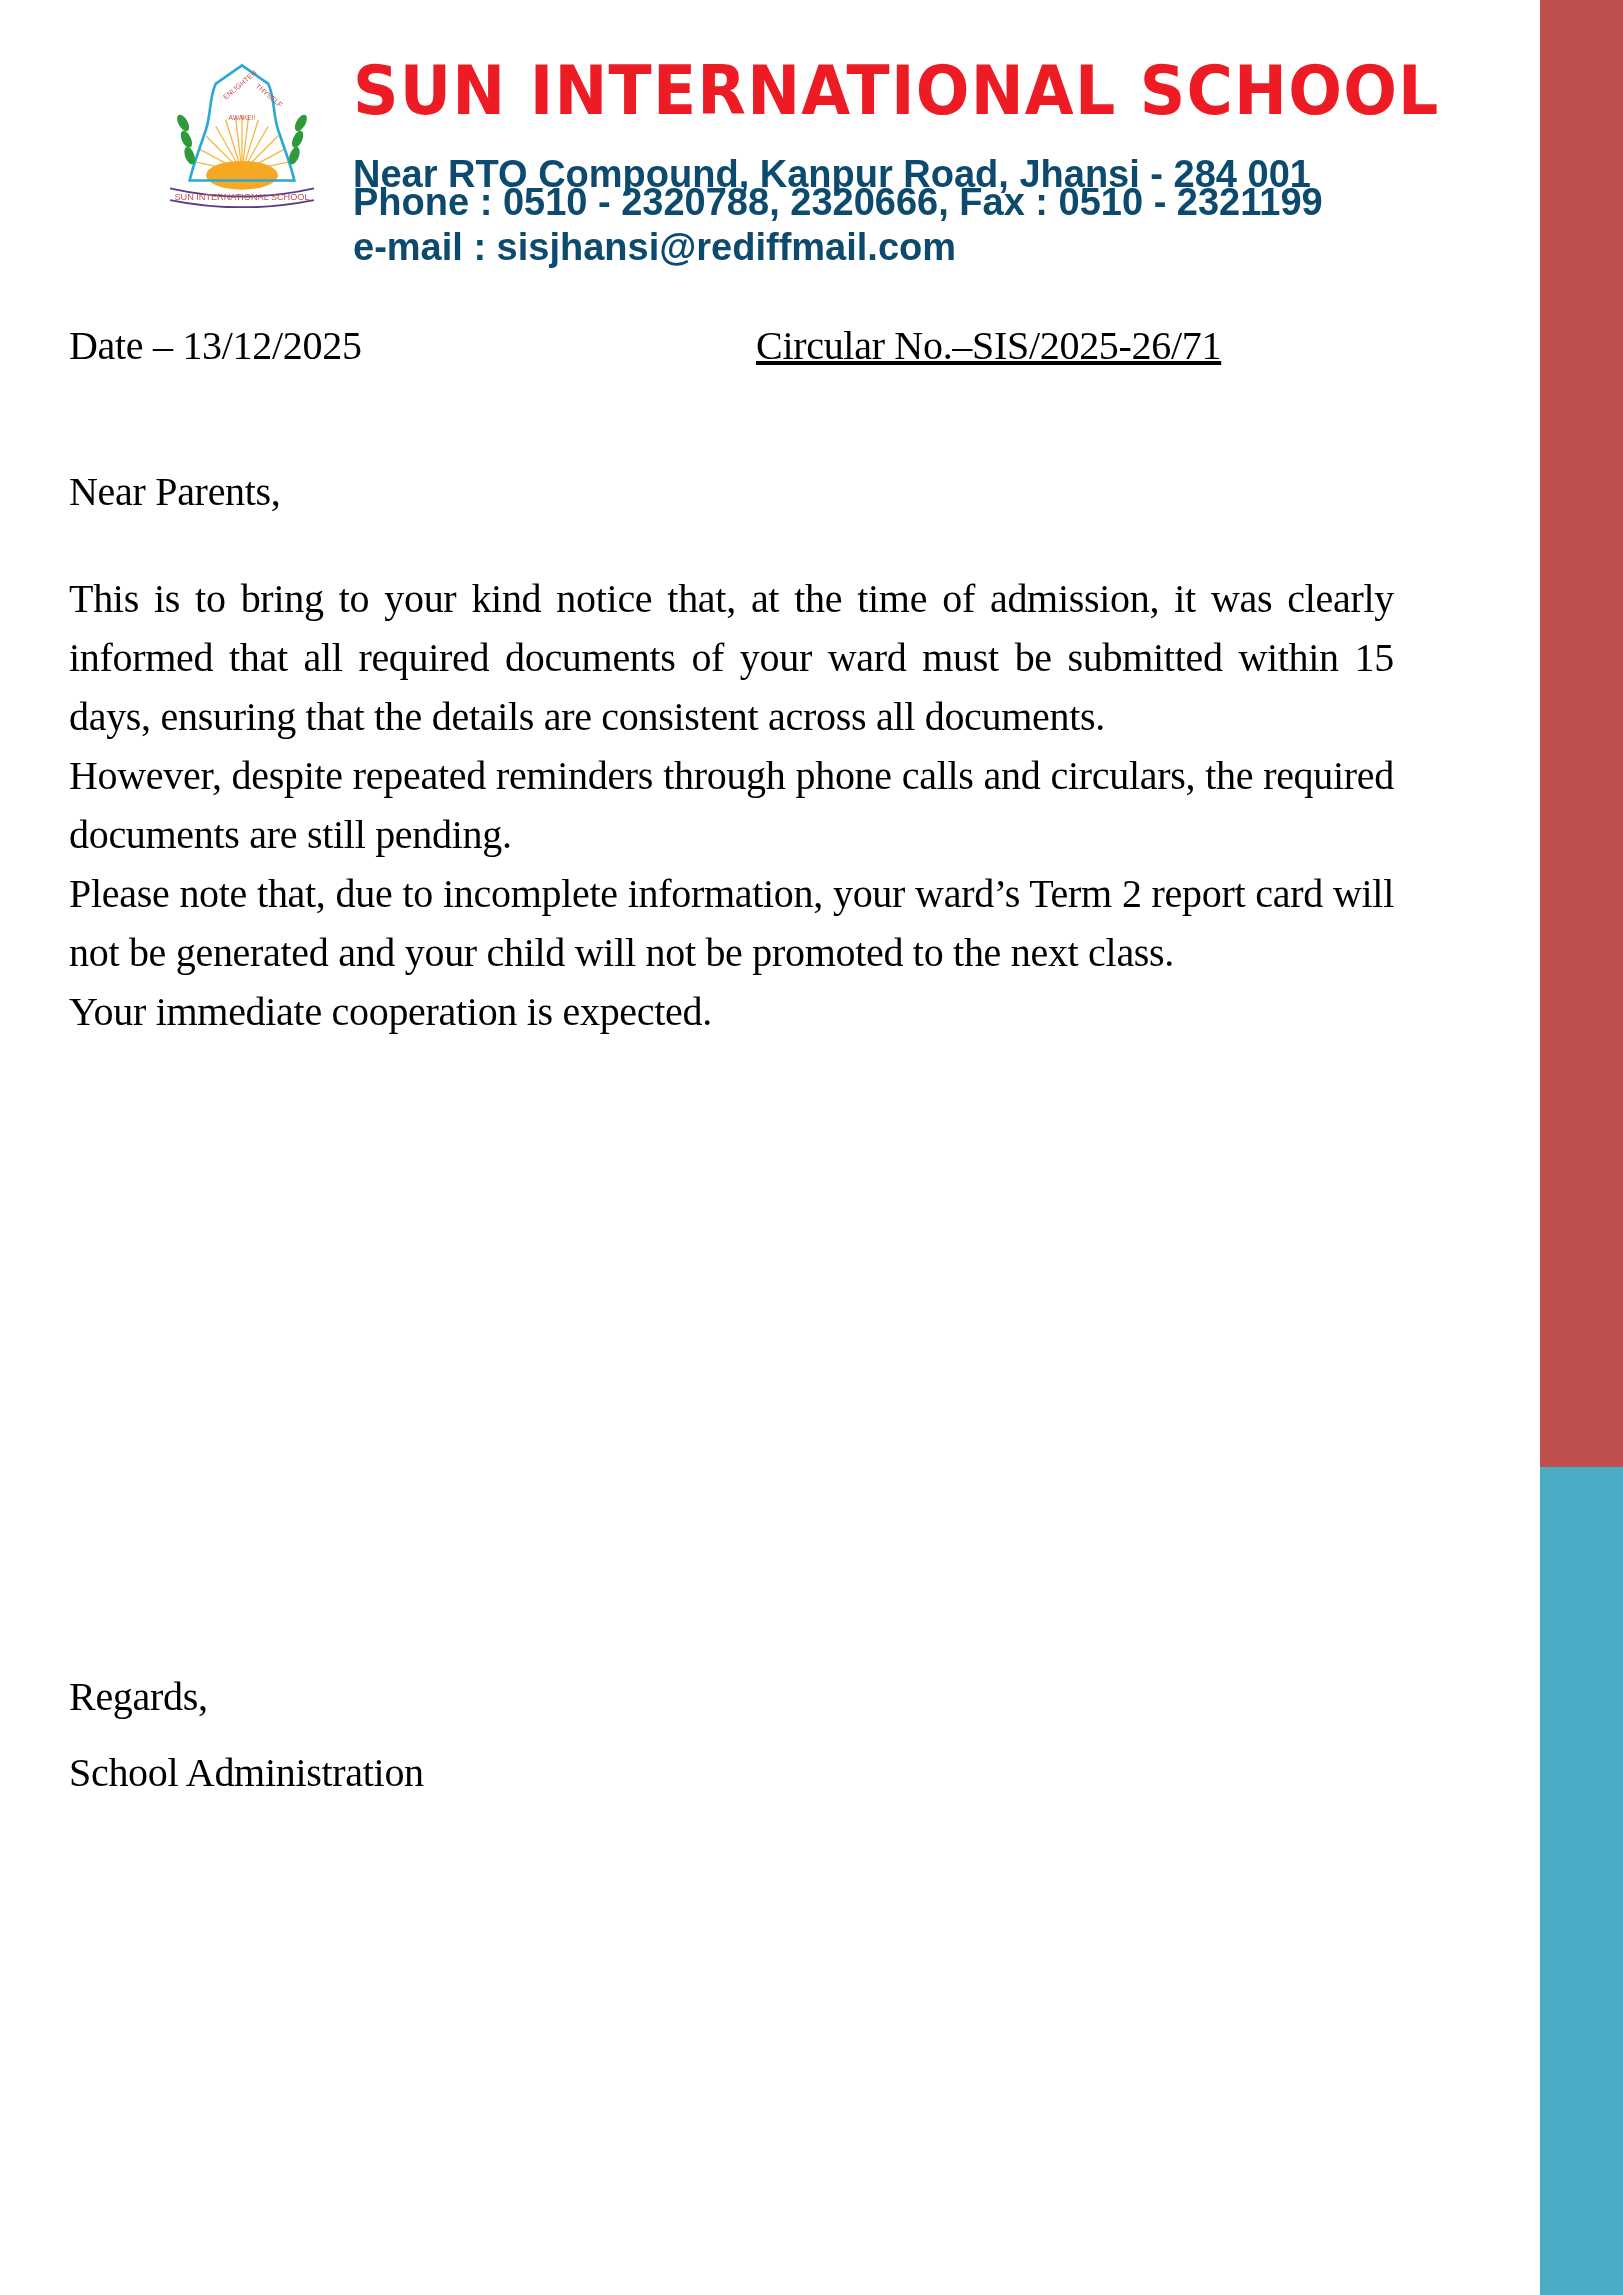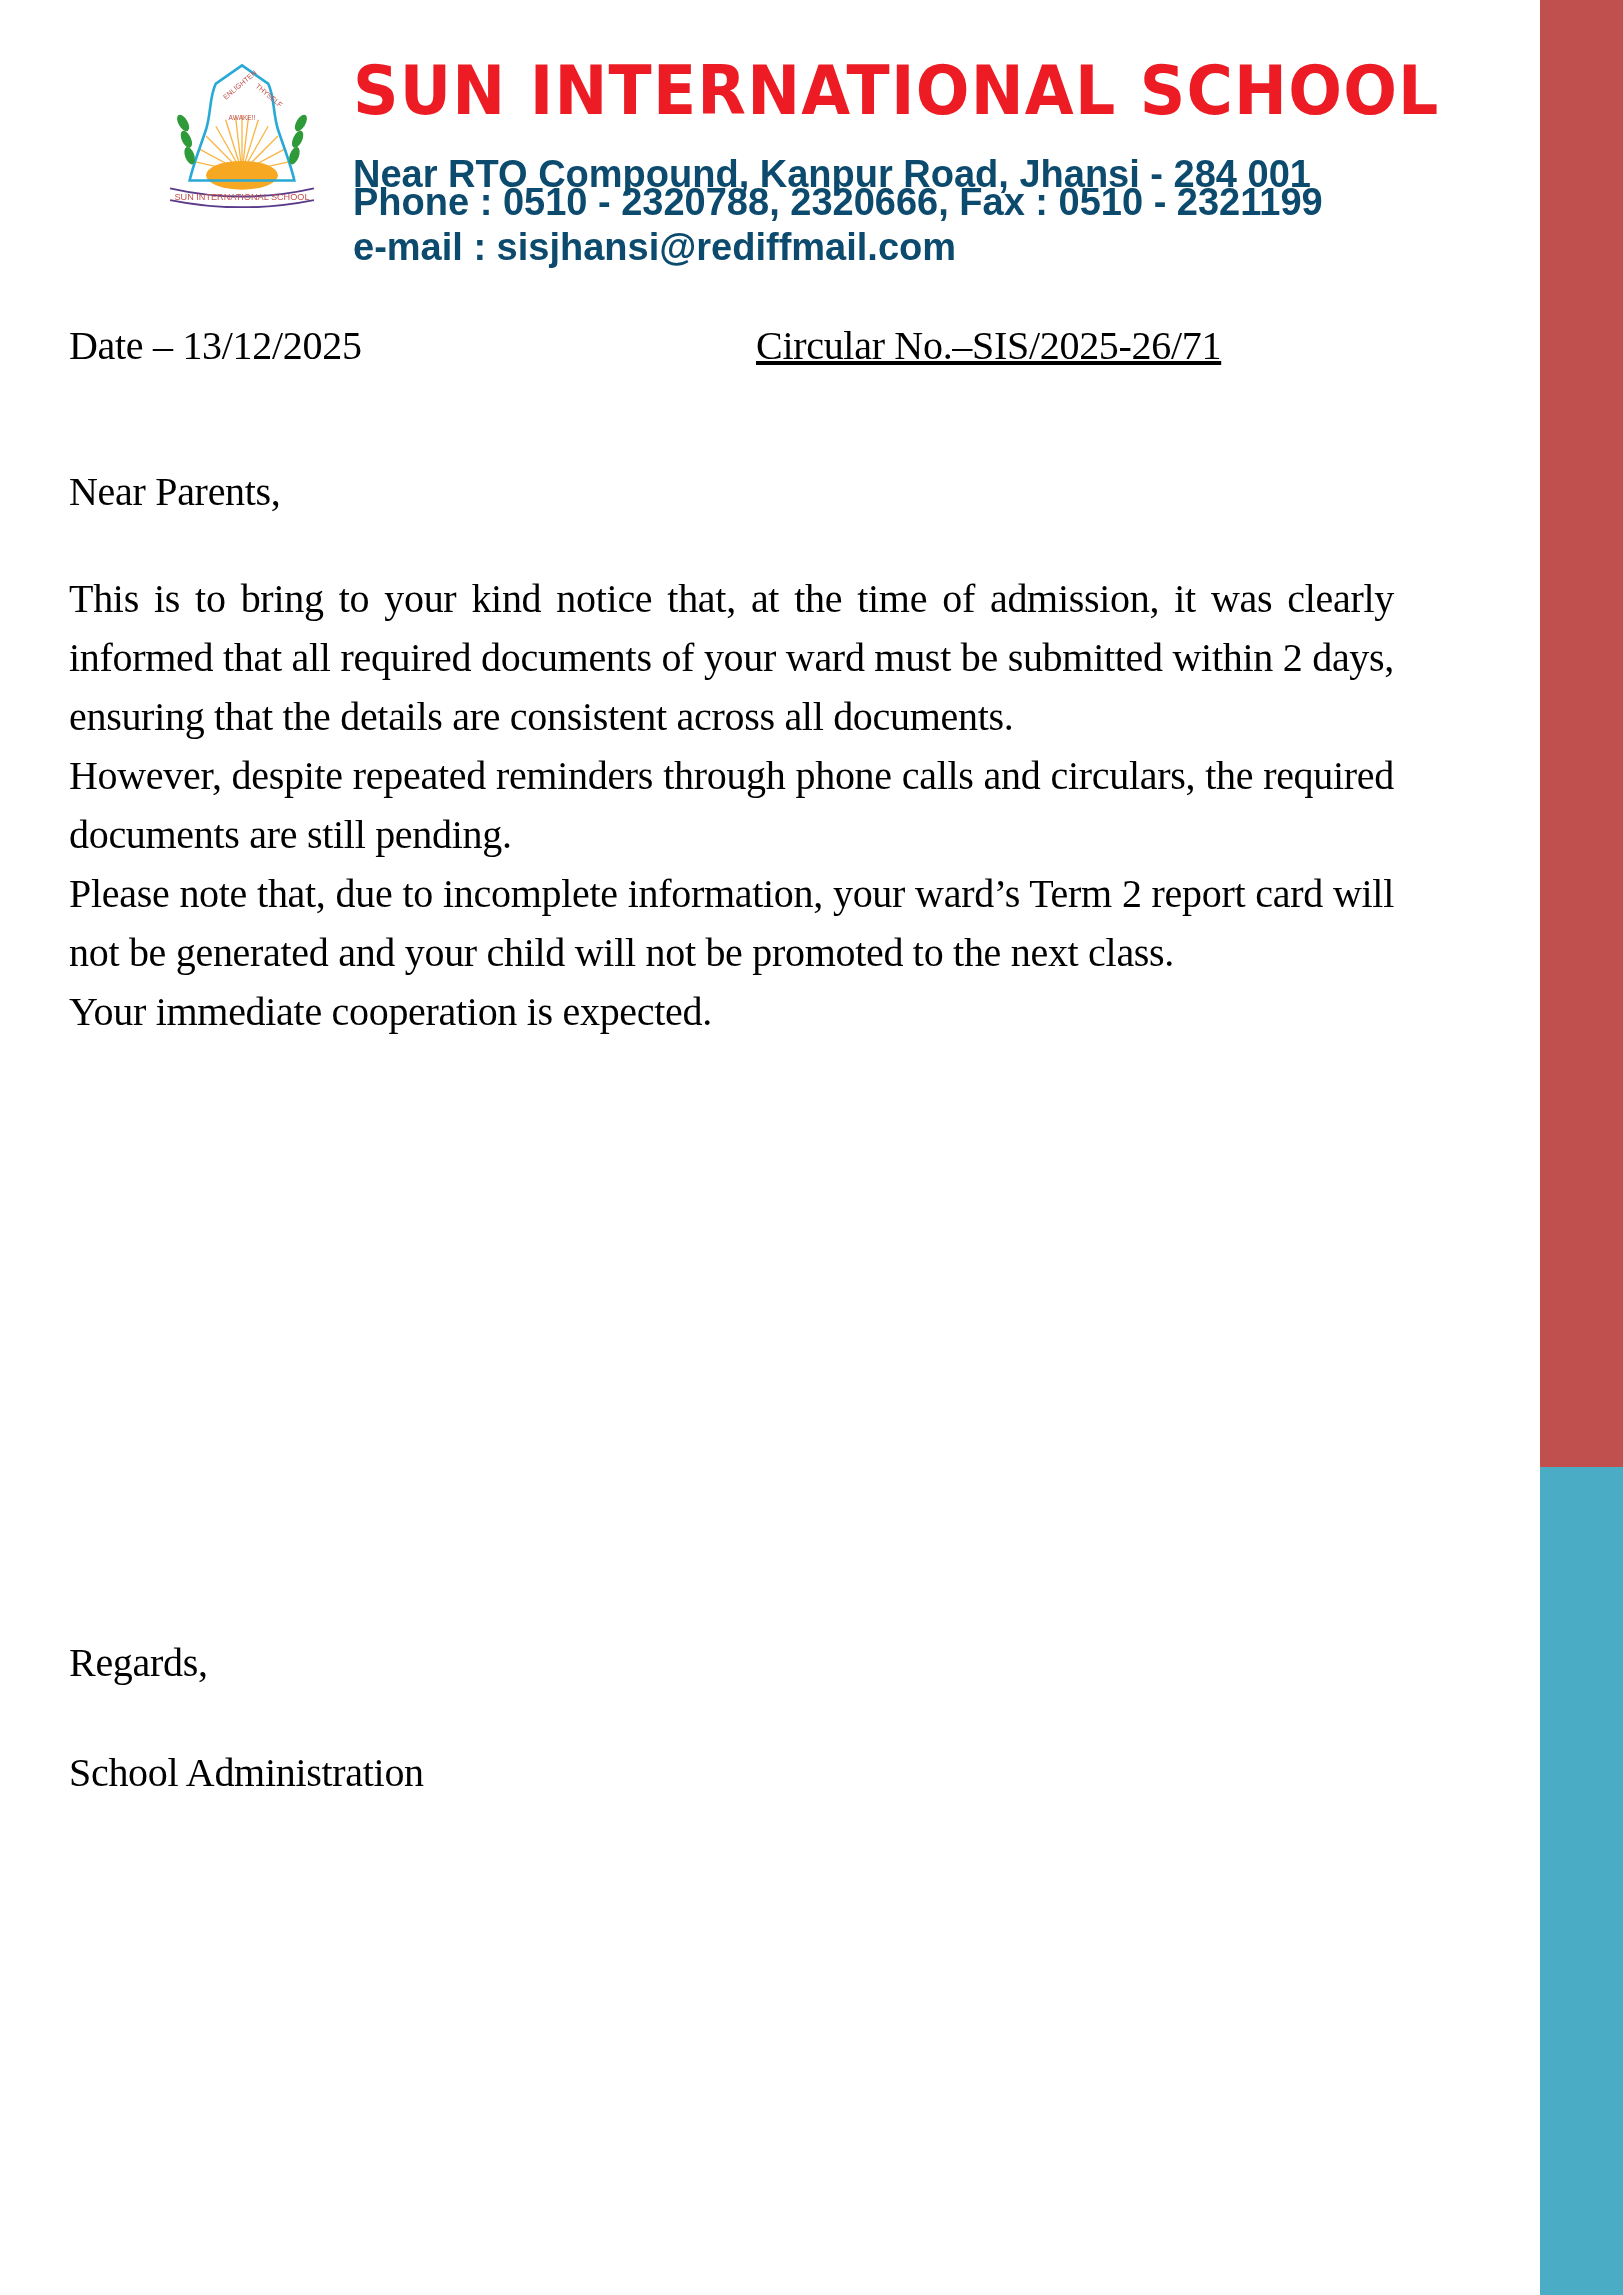--- a/index.html
+++ b/index.html
@@ -18,21 +18,21 @@
   .addr2 { top:184px; }
   .addr3 { top:229px; }
 
   .text { position:absolute; font-size:40px; line-height:59px; white-space:nowrap; letter-spacing:-0.3px;margin-top:10px; }
   .date { left:69px; top:306px; }
   .circular { left:756px; top:306px;text-decoration:underline; }
   .salutation { left:69px; top:452px; }
   .body { position:absolute; left:69px; top:569px; width:1325px; font-size:40px; line-height:59px; text-align:justify; letter-spacing:-0.3px; }
   .body p { margin:0; }
   .body sup { font-size:23.6px; line-height:0; vertical-align:super; }
-  .regards { left:69px; top:1623px;text-align:right; }
+  .regards { left:69px; top:1657px;text-align:right; }
   .admin { left:69px; top:1733px; }
 </style>
 </head>
 <body>
 
 <div class="sidebar-red"></div>
 <div class="sidebar-teal"></div>
 
 <svg class="logo" viewBox="0 0 250 240">
 
@@ -76,21 +76,21 @@
 <div class="addr addr1">Near RTO Compound, Kanpur Road, Jhansi - 284 001</div>
 <div class="addr addr2">Phone : 0510 - 2320788, 2320666, Fax : 0510 - 2321199</div>
 <div class="addr addr3">e-mail : sisjhansi@rediffmail.com</div>
 
 <div class="text date">Date – 13/12/2025</div>
 <div class="text circular">Circular No.–SIS/2025-26/71</div>
 
 <div class="text salutation">Near Parents,</div>
 
 <div class="body">
-  <p>This is to bring to your kind notice that, at the time of admission, it was clearly informed that all required documents of your ward must be submitted within 2 days, ensuring that the details are consistent across all documents.</p>
+  <p>This is to bring to your kind notice that, at the time of admission, it was clearly informed that all required documents of your ward must be submitted within 15 days, ensuring that the details are consistent across all documents.</p>
   <p>However, despite repeated reminders through phone calls and circulars, the required documents are still pending.</p>
   <p>Please note that, due to incomplete information, your ward’s Term 2 report card will not be generated and your child will not be promoted to the next class.</p>
   <p>Your immediate cooperation is expected.</p>
 </div>
 
 <div class="text regards">Regards,</div>
 <div class="text admin">School Administration</div>
 
 
 </body></html>

